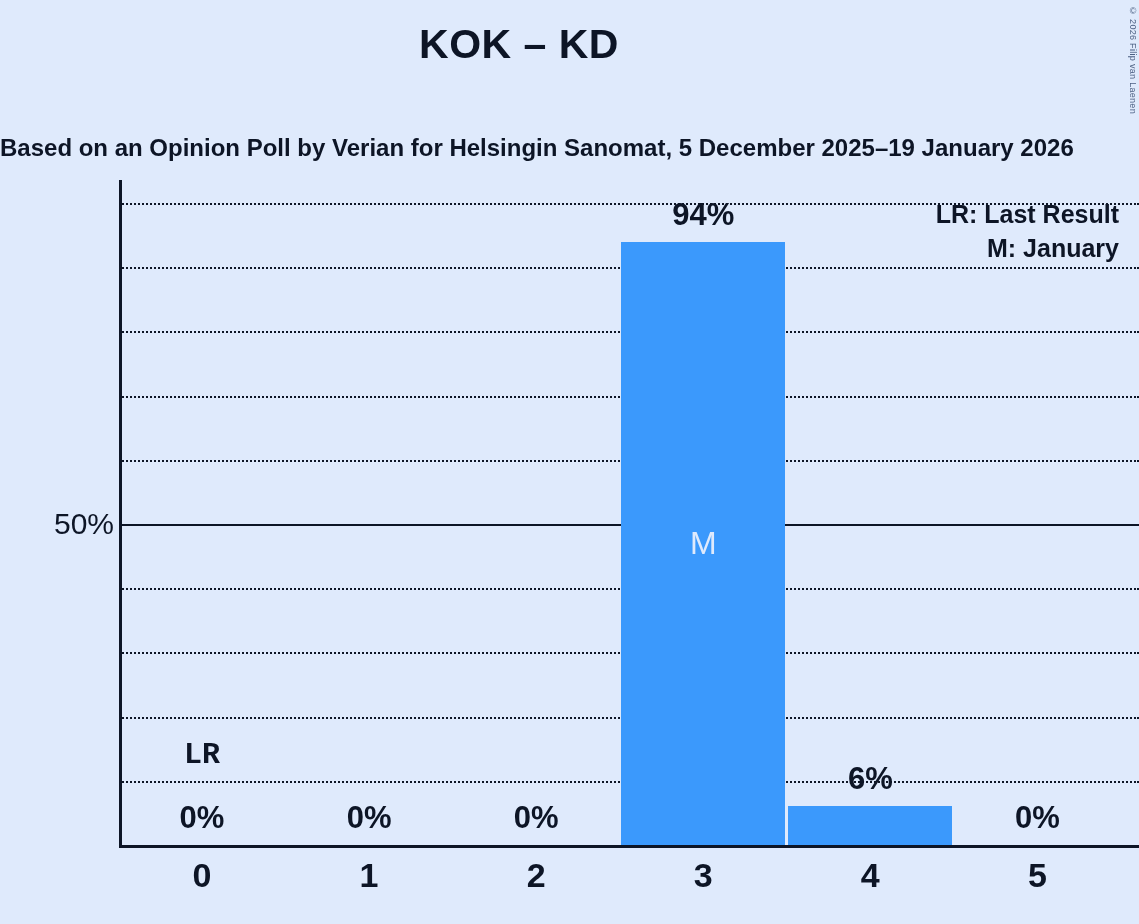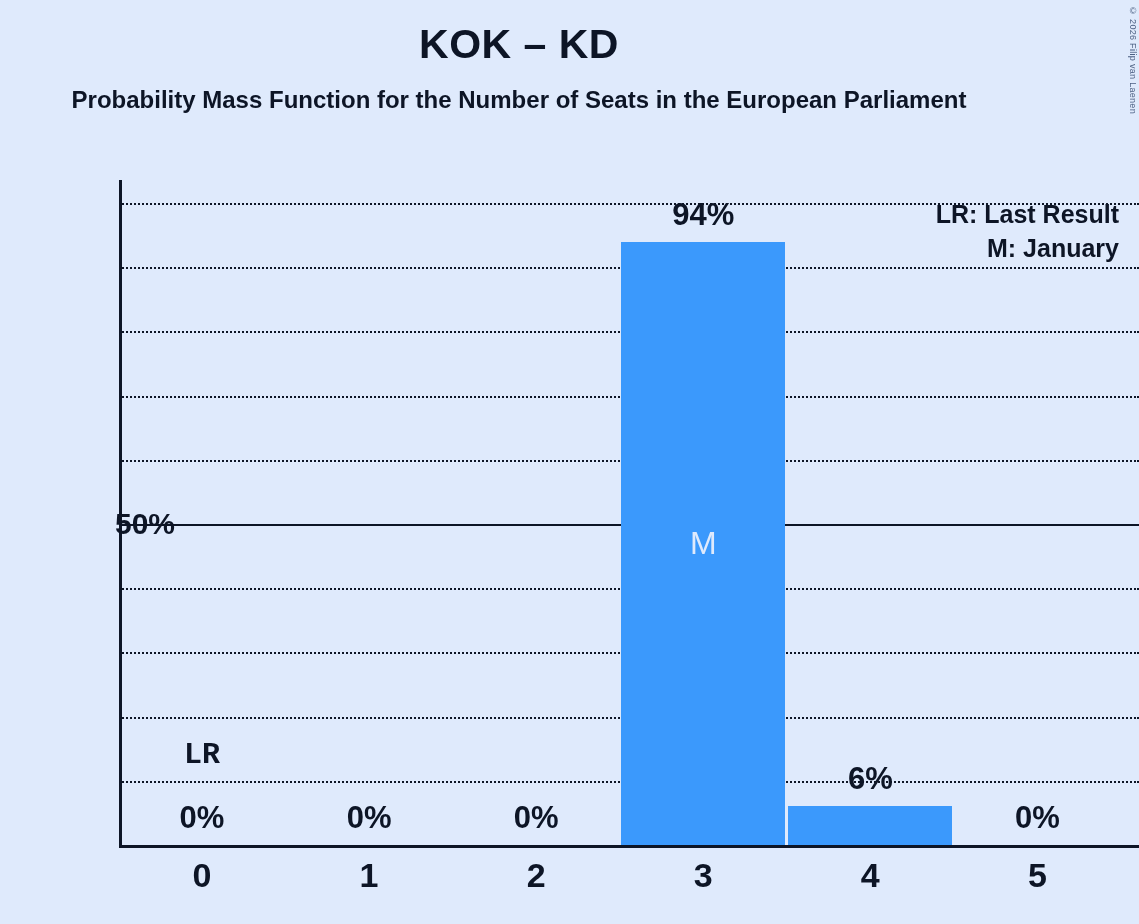--- a/index.html
+++ b/index.html
@@ -88,24 +88,24 @@
     left: 0;
     width: 1020px;
     height: 0;
     border-top: 2px dotted #0d1526;
   }
   .gridline.major {
     border-top: 2px solid #0d1526;
   }
   .ytick-label {
     position: absolute;
-    right: 964px;
+    right: 1025px;
     text-align: right;
     font-size: 30px;
-    font-weight: bold;
+    font-weight: normal;
     white-space: nowrap;
     transform: translateY(-50%);
   }
 
   .bar {
     position: absolute;
     bottom: 3px;
     background: #3b99fc;
   }
   .bar-value {
@@ -153,21 +153,21 @@
   }
   #legend-lr { top: 185px; margin-top: 15px; }
   #legend-m  { top: 234px; }
 </style>
 </head>
 <body>
 
 <div id="canvas">
 
   <div class="title" id="chart-title">KOK – KD</div>
-  <div class="title" id="chart-subtitle-1">Probability Mass Function for the Number of Seats in the European Parliament</div>
+  <div class="title" id="chart-subtitle-2">Based on an Opinion Poll by Verian for Helsingin Sanomat, 5 December 2025–19 January 2026</div>
 
   <div id="copyright">© 2026 Filip van Laenen</div>
 
   <div class="legend-entry" id="legend-lr">LR: Last Result</div>
   <div class="legend-entry" id="legend-m">M: January</div>
 
   <div id="plot">
     <div id="y-axis-line"></div>
     <div id="x-axis-line"></div>
     <div id="gridlines">

